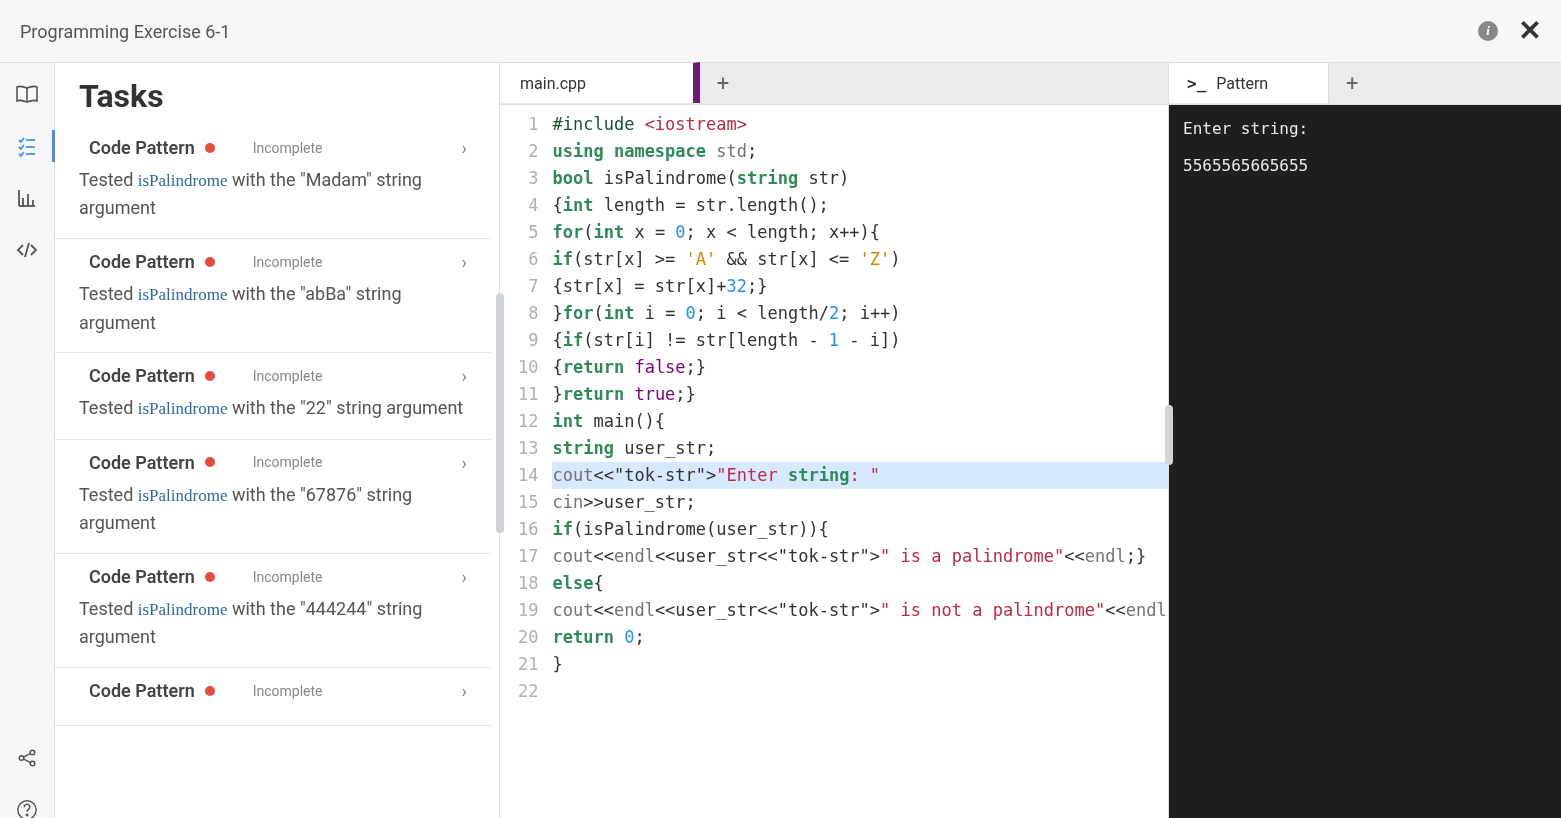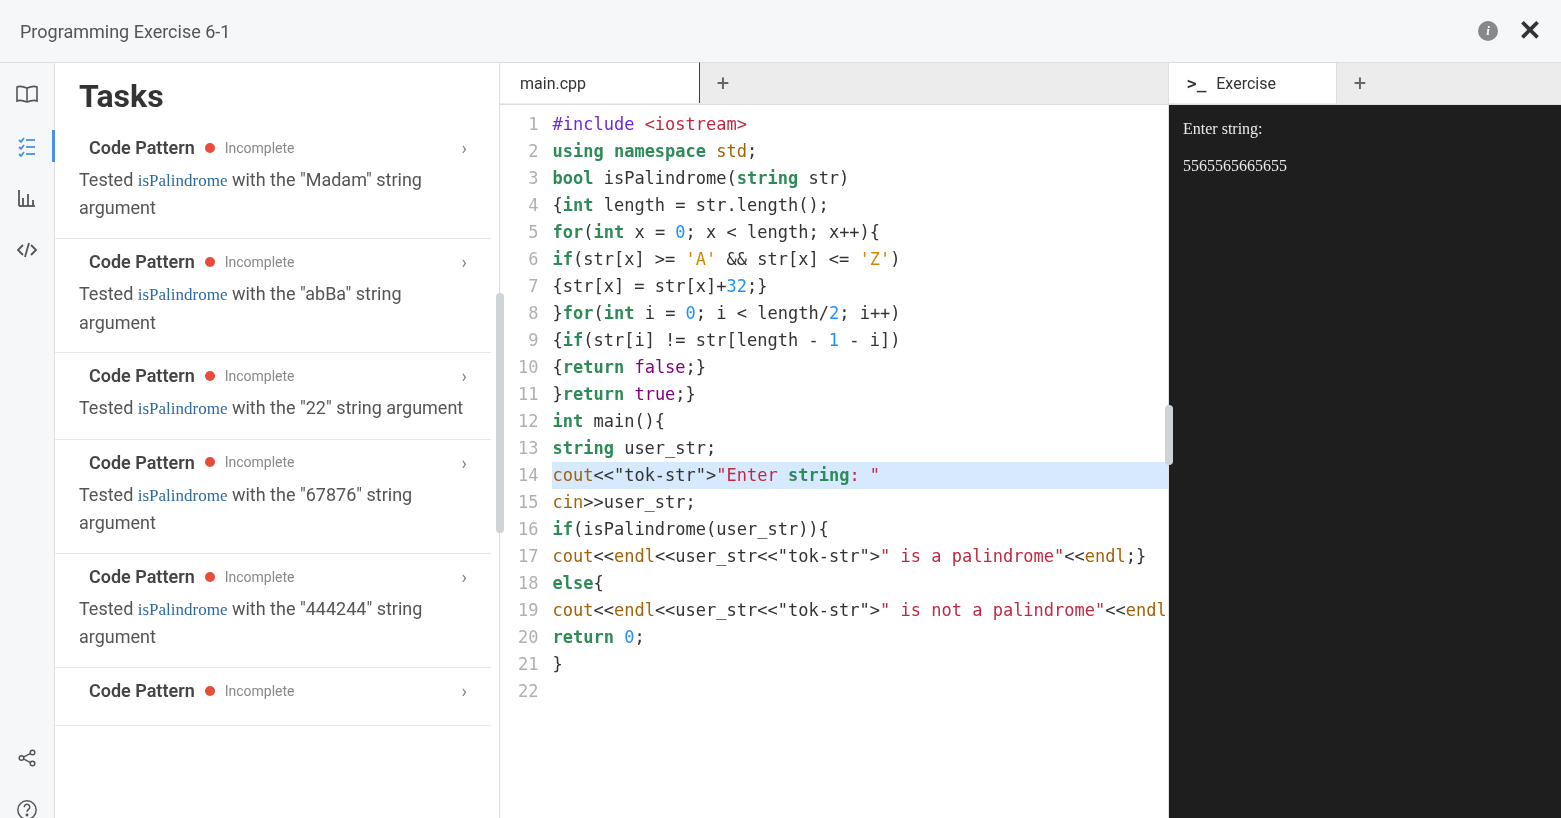--- a/index.html
+++ b/index.html
@@ -16,47 +16,47 @@
     .rail-icon.active { color:#4a90e2; }
     .rail-icon.active::before { content:''; position:absolute; right:-15px; width:3px; height:32px; background:#4a90e2; }
     .rail-spacer { flex:1; }
     .tasks-panel { width: 445px; background:#fff; display:flex; flex-direction:column; border-right:1px solid #e0e0e0; overflow:hidden; }
     .tasks-header { font-size:32px; font-weight:700; color:#333; padding:14px 24px 10px; }
     .tasks-list { overflow-y:auto; flex:1; padding:0 8px 0 0; }
     .task-card { border-bottom:1px solid #e8e8e8; padding:12px 24px 16px; cursor:pointer; }
     .task-card-header { display:flex; align-items:center; gap:10px; margin-bottom:8px; }
     .task-title { font-size:18px; font-weight:600; color:#444;margin-left:10px; }
     .status-dot { width:10px; height:10px; border-radius:50%; background:#e74c3c; }
-    .status-text { font-size:14px; color:#888; flex:1; }
+    .status-text { font-size:14px; color:#888; flex:1;margin-left:28px; }
     .chev { color:#888; font-size:18px; }
     .task-desc { font-size:18px; color:#555; line-height:1.55; }
     .task-desc code { font-family: Liberation Serif, serif; color:#2d6a9f; font-size:17px; }
     .editor-panel { flex:1; background:#fff; display:flex; flex-direction:column; min-width:0; position:relative; }
     .tab-bar { display:flex; background:#ececec; border-bottom:1px solid #ddd; height:42px; align-items:stretch; }
-    .tab { background:#fff; border-right:1px solid #701a75; display:flex; align-items:center; padding:0 80px 0 20px; font-size:16px; color:#333; min-width:200px; border-top:1px solid #ddd; position:relative; top:-1px; }
+    .tab { background:#fff; border-right:7px solid #701a75; display:flex; align-items:center; padding:0 80px 0 20px; font-size:16px; color:#333; min-width:200px; border-top:1px solid #ddd; position:relative; top:-1px; }
     .tab-add { display:flex; align-items:center; justify-content:center; width:46px; font-size:22px; color:#666; cursor:pointer; }
     .code-area { flex:1; display:flex; overflow:auto; font-family:"Menlo","Consolas",monospace; font-size:17px; line-height:27px; }
     .gutter { text-align:right; padding:6px 10px 6px 18px; color:#b0b0b0; user-select:none; }
     .code-content { padding:6px 10px 6px 4px; white-space:pre; color:#333; }
     .hl { background:#d6e9ff; display:inline-block; width:100%; }
     .tok-kw { color:#2e8b57; font-weight:bold; }
-    .tok-pre { color:#6d28d9; }
+    .tok-pre { color:#14532d; }
     .tok-inc { color:#c02942;text-align:center; }
     .tok-num { color:#1e90ff; }
     .tok-str { color:#c02942; }
     .tok-ch { color:#d18700; }
     .tok-bool { color:#800080; font-weight:normal; }
-    .tok-ns { color:#a16207; }
+    .tok-ns { color:#737373; }
     .scroll-handle { position:absolute; left:-4px; top:230px; width:8px; height:240px; background:#cfd4d8; border-radius:4px; }
     .terminal-panel { width:393px; background:#fff; display:flex; flex-direction:column; border-left:1px solid #e0e0e0; position:relative; }
     .terminal-tab-bar { display:flex; background:#ececec; border-bottom:1px solid #ddd; height:42px; align-items:stretch; }
     .terminal-tab { background:#fff; border-right:1px solid #ddd; display:flex; align-items:center; gap:10px; padding:0 60px 0 18px; font-size:16px; color:#333; border-top:1px solid #ddd; position:relative; top:-1px; }
     .term-prompt-icon { font-weight:bold; font-family:monospace; color:#333; }
     .terminal-body { flex:1; background:#1e1e1e; color:#eaeaea; font-family:"Menlo","Consolas",monospace; padding:14px 14px; font-size:16px; line-height:1.3; white-space:pre-wrap; word-break:break-all; }
-    .terminal-body p { margin-bottom:16px;font-family:Liberation Serif, serif; }
+    .terminal-body p { margin-bottom:16px; }
     .term-handle { position:absolute; left:-4px; top:342px; width:8px; height:60px; background:#cfd4d8; border-radius:4px; }
   </style>
 </head>
 <body>
 
 <div class="top-bar">
   <div class="top-bar-title">Programming Exercise 6-1</div>
   <div class="top-bar-icons">
     <div class="top-icon">
         <div class="top-info">i</div>
@@ -238,21 +238,21 @@
 
 </div>
     </div>
   </div>
 
   <div class="terminal-panel">
     <div class="term-handle"></div>
     <div class="terminal-tab-bar">
       <div class="terminal-tab">
         <span class="term-prompt-icon">&gt;_</span>
-        <span>Exercise</span>
+        <span>Pattern</span>
       </div>
       <div class="tab-add">
           <span>+</span>
         </div>
     </div>
     <div class="terminal-body" id="terminal-body"><p>Enter string:</p><p>5565565665655</p></div>
   </div>
 
 </div>
 

